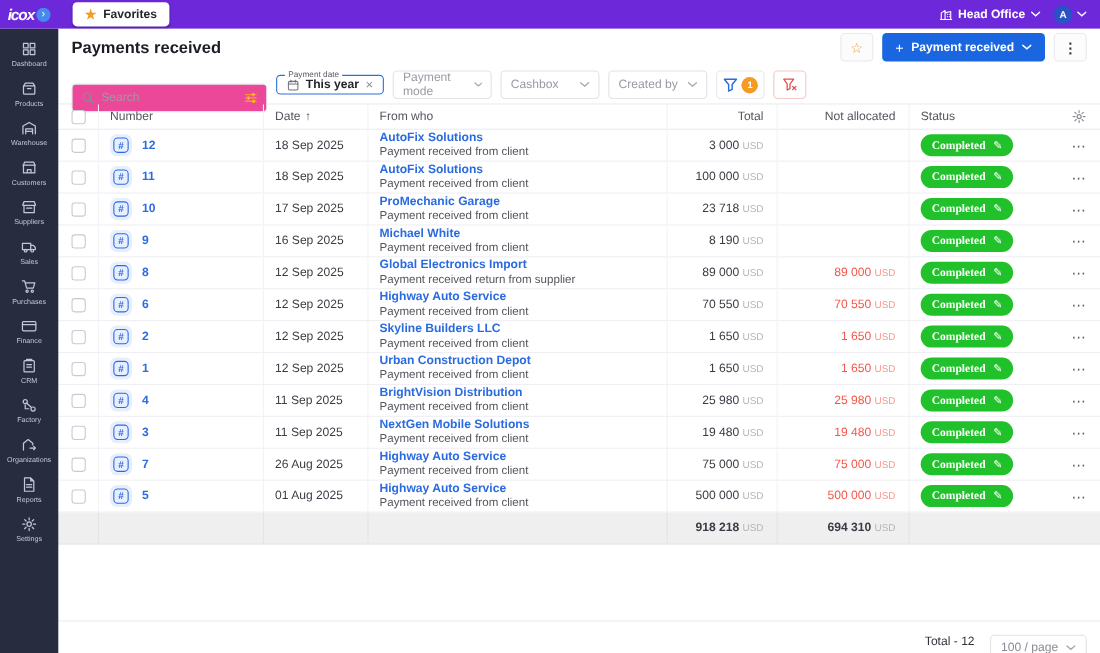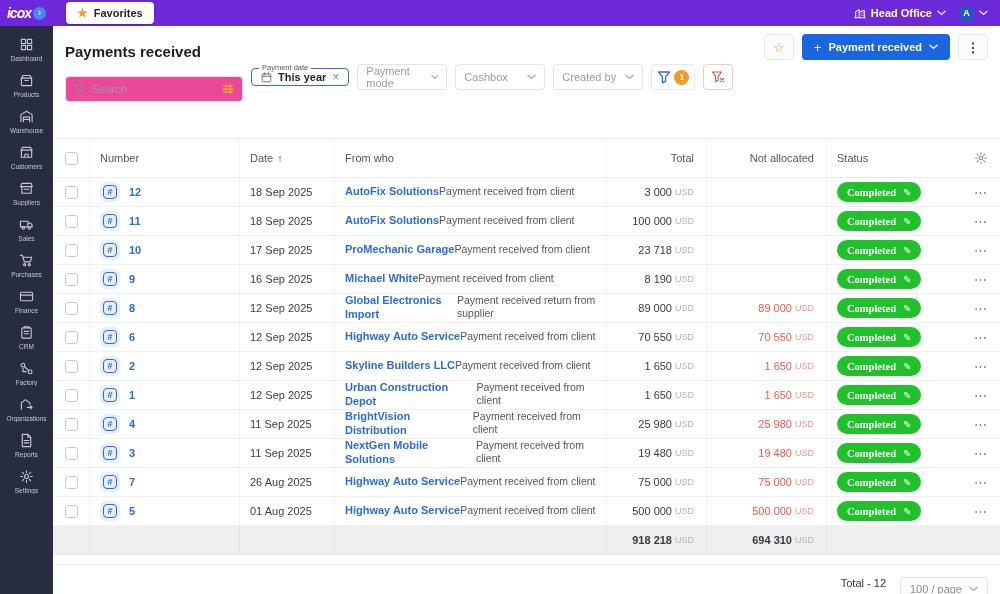--- a/index.html
+++ b/index.html
@@ -20,21 +20,21 @@
   .chev { display:inline-flex; }
 
   
   .sidebar { position:absolute; top:26px; left:0; bottom:0; width:53px; background:#282c3f; display:flex; flex-direction:column; padding-top:5px; z-index:5; }
   .side-item { display:flex; flex-direction:column; align-items:center; padding:6px 0 5px; cursor:pointer; }
   .side-item svg { width:15px; height:15px; stroke:#c3c8d8; fill:none; stroke-width:1.2; stroke-linecap:round; stroke-linejoin:round; }
   .side-label { font-size:6.5px; margin-top:3px; color:#c3c8d8; width:100%; text-align:center; white-space:nowrap; overflow:hidden; }
 
   
   .page { position:absolute; left:53px; top:26px; right:0; bottom:0; background:#fff; }
-  .page-header { height:34px; display:flex; align-items:flex-end; padding:0 12px;gap:24px; }
+  .page-header { height:34px; display:flex; align-items:center; padding:0 12px;gap:24px; }
   .page-title { font-size:15px; font-weight:700; color:#1c1c25; }
   .header-actions { margin-left:auto; display:flex; gap:8px; align-items:center; }
   .icon-btn { height:26px; min-width:30px; border:1px solid #e8e8ee; border-radius:4px; background:#fcfcfd; display:flex; align-items:center; justify-content:center; cursor:pointer; }
   .star-outline { color:#f59a23; font-size:13px; line-height:1; }
   .primary-btn { height:26px; background:#1a66e0; color:#fff; border:none; border-radius:4px; font-size:11px; font-weight:600; display:flex; align-items:center; gap:7px; padding:0 12px; cursor:pointer; font-family:inherit; }
   .kebab { color:#3a3a44; font-size:13px; line-height:1; font-weight:700; }
 
   
   .filter-bar { height:34px; display:flex; align-items:center; padding:0 12px; gap:8px; }
   .search-box { width:178px; height:26px; border:1px solid #e3e3e8; border-radius:4px; display:flex; align-items:center; padding:0 8px; gap:6px; background:#ec4899;margin-top:23px; }
@@ -42,39 +42,39 @@
   .search-box input::placeholder { color:#9a9aa5; }
   .date-chip { position:relative; height:18px; border:1.5px solid #2e6fe0; border-radius:4px; display:flex; align-items:center; gap:6px; padding:0 9px; font-size:11px; font-weight:700; color:#23232b; background:#fff; cursor:pointer; }
   .date-chip-label { position:absolute; top:-6px; left:7px; background:#fff; font-size:7.5px; font-weight:400; color:#5a5a66; padding:0 3px; white-space:nowrap; }
   .chip-close { color:#8a8a94; font-size:12px; font-weight:400; cursor:pointer; }
   .select-chip { width:90px; height:26px; border:1px solid #e3e3e8; border-radius:4px; display:flex; align-items:center; justify-content:space-between; padding:0 8px; font-size:11px; color:#9a9aa5; background:#fff; cursor:pointer; }
   .funnel-btn { height:26px; border:1px solid #e8e8ee; border-radius:4px; background:#fff; display:flex; align-items:center; gap:3px; padding:0 5px; cursor:pointer; }
   .badge-count { width:15px; height:15px; border-radius:50%; background:#f59a23; color:#fff; font-size:8.5px; font-weight:700; display:flex; align-items:center; justify-content:center; }
   .clear-funnel-btn { height:26px; width:30px; border:1px solid #f2cac6; border-radius:4px; background:#fff; display:flex; align-items:center; justify-content:center; cursor:pointer; }
 
   
-  .thead { display:flex; height:40px; border-top:1px solid #ececf1; border-bottom:1px solid #ececf1; align-items:center; font-size:11px; color:#55555f;margin-top:44px; }
+  .thead { display:flex; height:24px; border-top:1px solid #ececf1; border-bottom:1px solid #ececf1; align-items:center; font-size:11px; color:#55555f; }
   .cell { padding-left:10px; height:100%; display:flex; align-items:center; overflow:hidden; }
   .c-check { width:36px; flex:0 0 auto; justify-content:center; padding-left:0; }
   .c-num { width:150px; flex:0 0 auto; }
   .c-date { width:95px; flex:0 0 auto; }
   .c-from { flex:1 1 auto; }
   .c-total { width:100px; flex:0 0 auto; justify-content:flex-end; padding-right:12px; padding-left:0; }
   .c-na { width:120px; flex:0 0 auto; justify-content:flex-end; padding-right:12px; padding-left:0; }
   .c-status { width:174px; flex:0 0 auto; justify-content:space-between; padding-right:12px; }
   .thead .cell + .cell, .row .cell + .cell, .summary-row .cell + .cell { border-left:1px solid #f3f3f6; }
   .summary-row .cell + .cell { border-left:1px solid #e4e4e8; }
   .sort-arrow { margin-left:4px; color:#55555f; }
   .checkbox { width:13px; height:13px; border:1.5px solid #c9c9d2; border-radius:3px; background:#fff; cursor:pointer; }
   .row { display:flex; height:29px; align-items:center; border-bottom:1px solid #f0f0f4; font-size:11px; }
   .num-badge { width:20px; height:20px; border-radius:6px; background:#e7effe; display:flex; align-items:center; justify-content:center; margin-right:9px; flex:0 0 auto; }
   .num-badge-inner { width:14px; height:14px; border:1.2px solid #2b6be0; border-radius:4px; color:#2b6be0; font-size:9px; font-weight:700; display:flex; align-items:center; justify-content:center; }
   .num-link { color:#2b6be0; font-weight:700; cursor:pointer; }
   .date-text { color:#3c3c46; }
-  .from-stack { display:flex; flex-direction:row; justify-content:center; line-height:1.25; }
+  .from-stack { display:flex; flex-direction:column; justify-content:center; line-height:1.25; }
   .from-name { color:#2b6be0; font-weight:700; font-size:11px; cursor:pointer; }
   .from-desc { color:#55555e; font-size:10.5px; }
   .amount { color:#3a3a44; }
   .currency { color:#b3b3bc; font-size:9px; margin-left:3px; }
   .na-amount { color:#f5564a; }
   .na-currency { color:#f8968e; font-size:9px; margin-left:3px; }
   .status-badge { height:20px; background:#21c12b; border-radius:10px; color:#fff; font-size:10.5px; font-weight:700; display:flex; align-items:center; gap:7px; padding:0 10px; cursor:pointer;font-family:Liberation Serif, serif; }
   .pencil-icon { font-size:10px; font-weight:400; }
   .row-dots { color:#55555f; font-size:13px; letter-spacing:1px; cursor:pointer; }
   .summary-row { display:flex; height:29px; align-items:center; background:#efefef; font-size:11px; font-weight:700; color:#3a3a44; border-bottom:1px solid #e6e6ea; }

